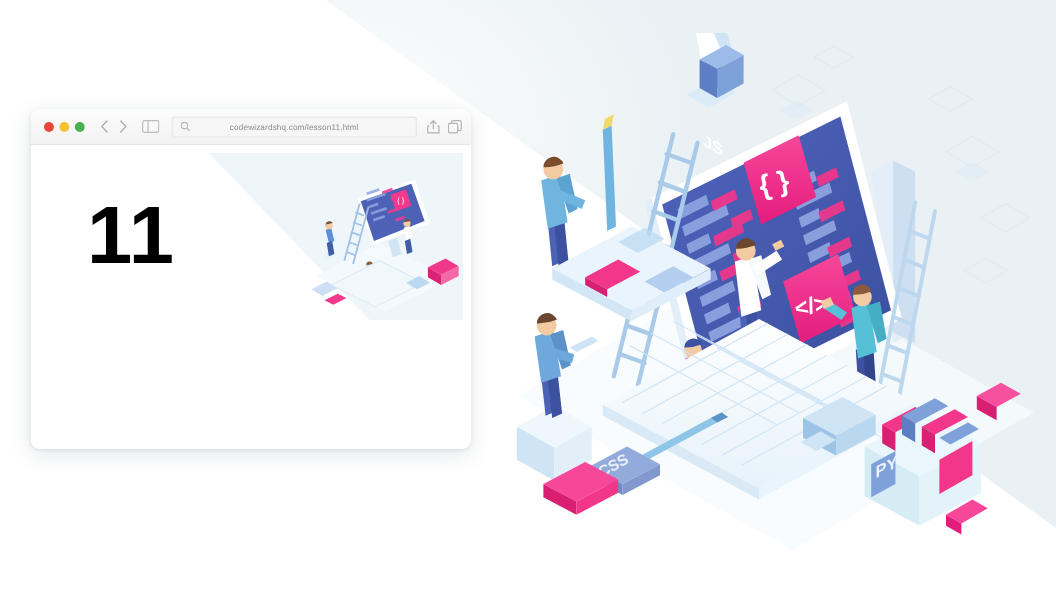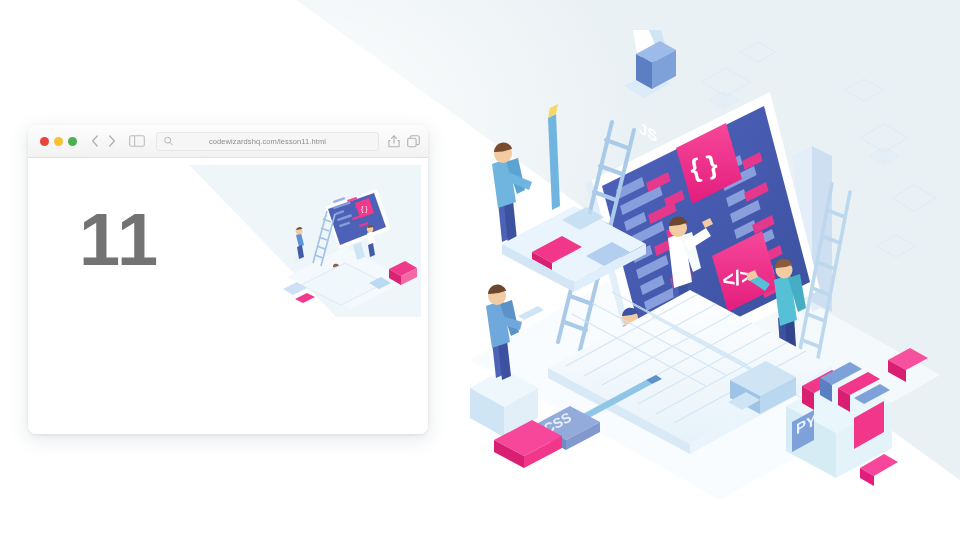--- a/index.html
+++ b/index.html
@@ -31,21 +31,21 @@
   }
   #bg-soft {
     position: absolute;
     inset: 0;
     background: radial-gradient(ellipse 460px 340px at 300px 120px, rgba(255,255,255,0.95) 0%, rgba(255,255,255,0) 72%);
   }
   
   #browser-card {
     position: absolute;
     left: 28px;
-    top: 125px;
+    top: 99px;
     width: 400px;
     height: 309px;
     background: #ffffff;
     border-radius: 8px;
     box-shadow: 0 5px 18px rgba(90,110,125,0.17), 0 1px 3px rgba(90,110,125,0.12);
     overflow: hidden;
   }
   #browser-toolbar {
     position: relative;
     height: 33px;
@@ -138,21 +138,21 @@
     clip-path: polygon(40% 0, 100% 0, 100% 100%, 78% 100%);
     opacity: 0.75;
   }
   #lesson-number {
     position: absolute;
     left: 44px;
     top: 42px;
     font-size: 74px;
     line-height: 0.9;
     font-weight: bold;
-    color: #737373;
+    color: #000000;
     letter-spacing: 1px;
     font-family: "Liberation Sans", sans-serif;
   }
   #hero-illustration {
     position: absolute;
     right: -4px;
     top: 8px;
     width: 152px;
     height: 140px;
   }

